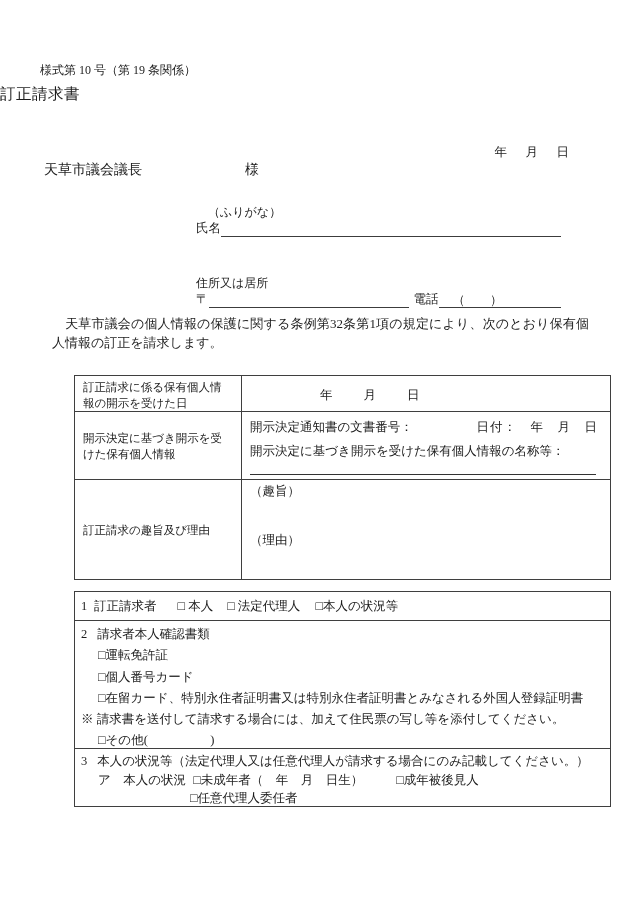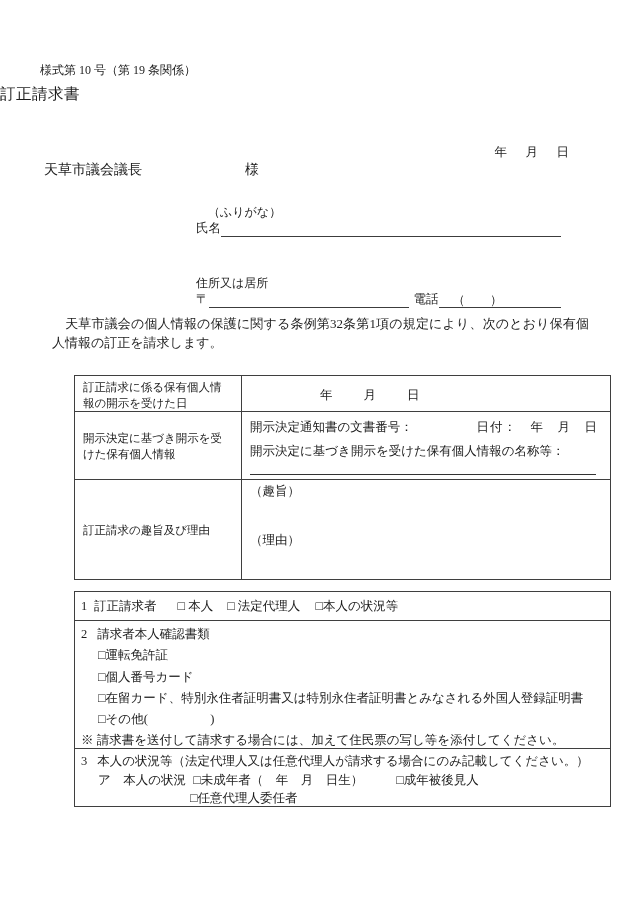--- a/index.html
+++ b/index.html
@@ -147,22 +147,22 @@
     </div>
 
     <div class="t2-row t2-r2">
       <div class="line">
         <span class="num">2</span>
         <span>請求者本人確認書類</span>
       </div>
       <div class="line item cb">□運転免許証</div>
       <div class="line item cb">□個人番号カード</div>
       <div class="line item cb">□在留カード、特別永住者証明書又は特別永住者証明書とみなされる外国人登録証明書</div>
+      <div class="line note">※ 請求書を送付して請求する場合には、加えて住民票の写し等を添付してください。</div>
       <div class="line item cb">□その他(　　　　　)</div>
-      <div class="line note">※ 請求書を送付して請求する場合には、加えて住民票の写し等を添付してください。</div>
     </div>
 
     <div class="t2-row t2-r3">
       <div class="line">
         <span class="num">3</span>
         <span>本人の状況等（法定代理人又は任意代理人が請求する場合にのみ記載してください。）</span>
       </div>
       <div class="line sub">
         <span class="sub-label">ア　本人の状況</span>
         <span class="cb">□未成年者（　年　月　日生）</span>

